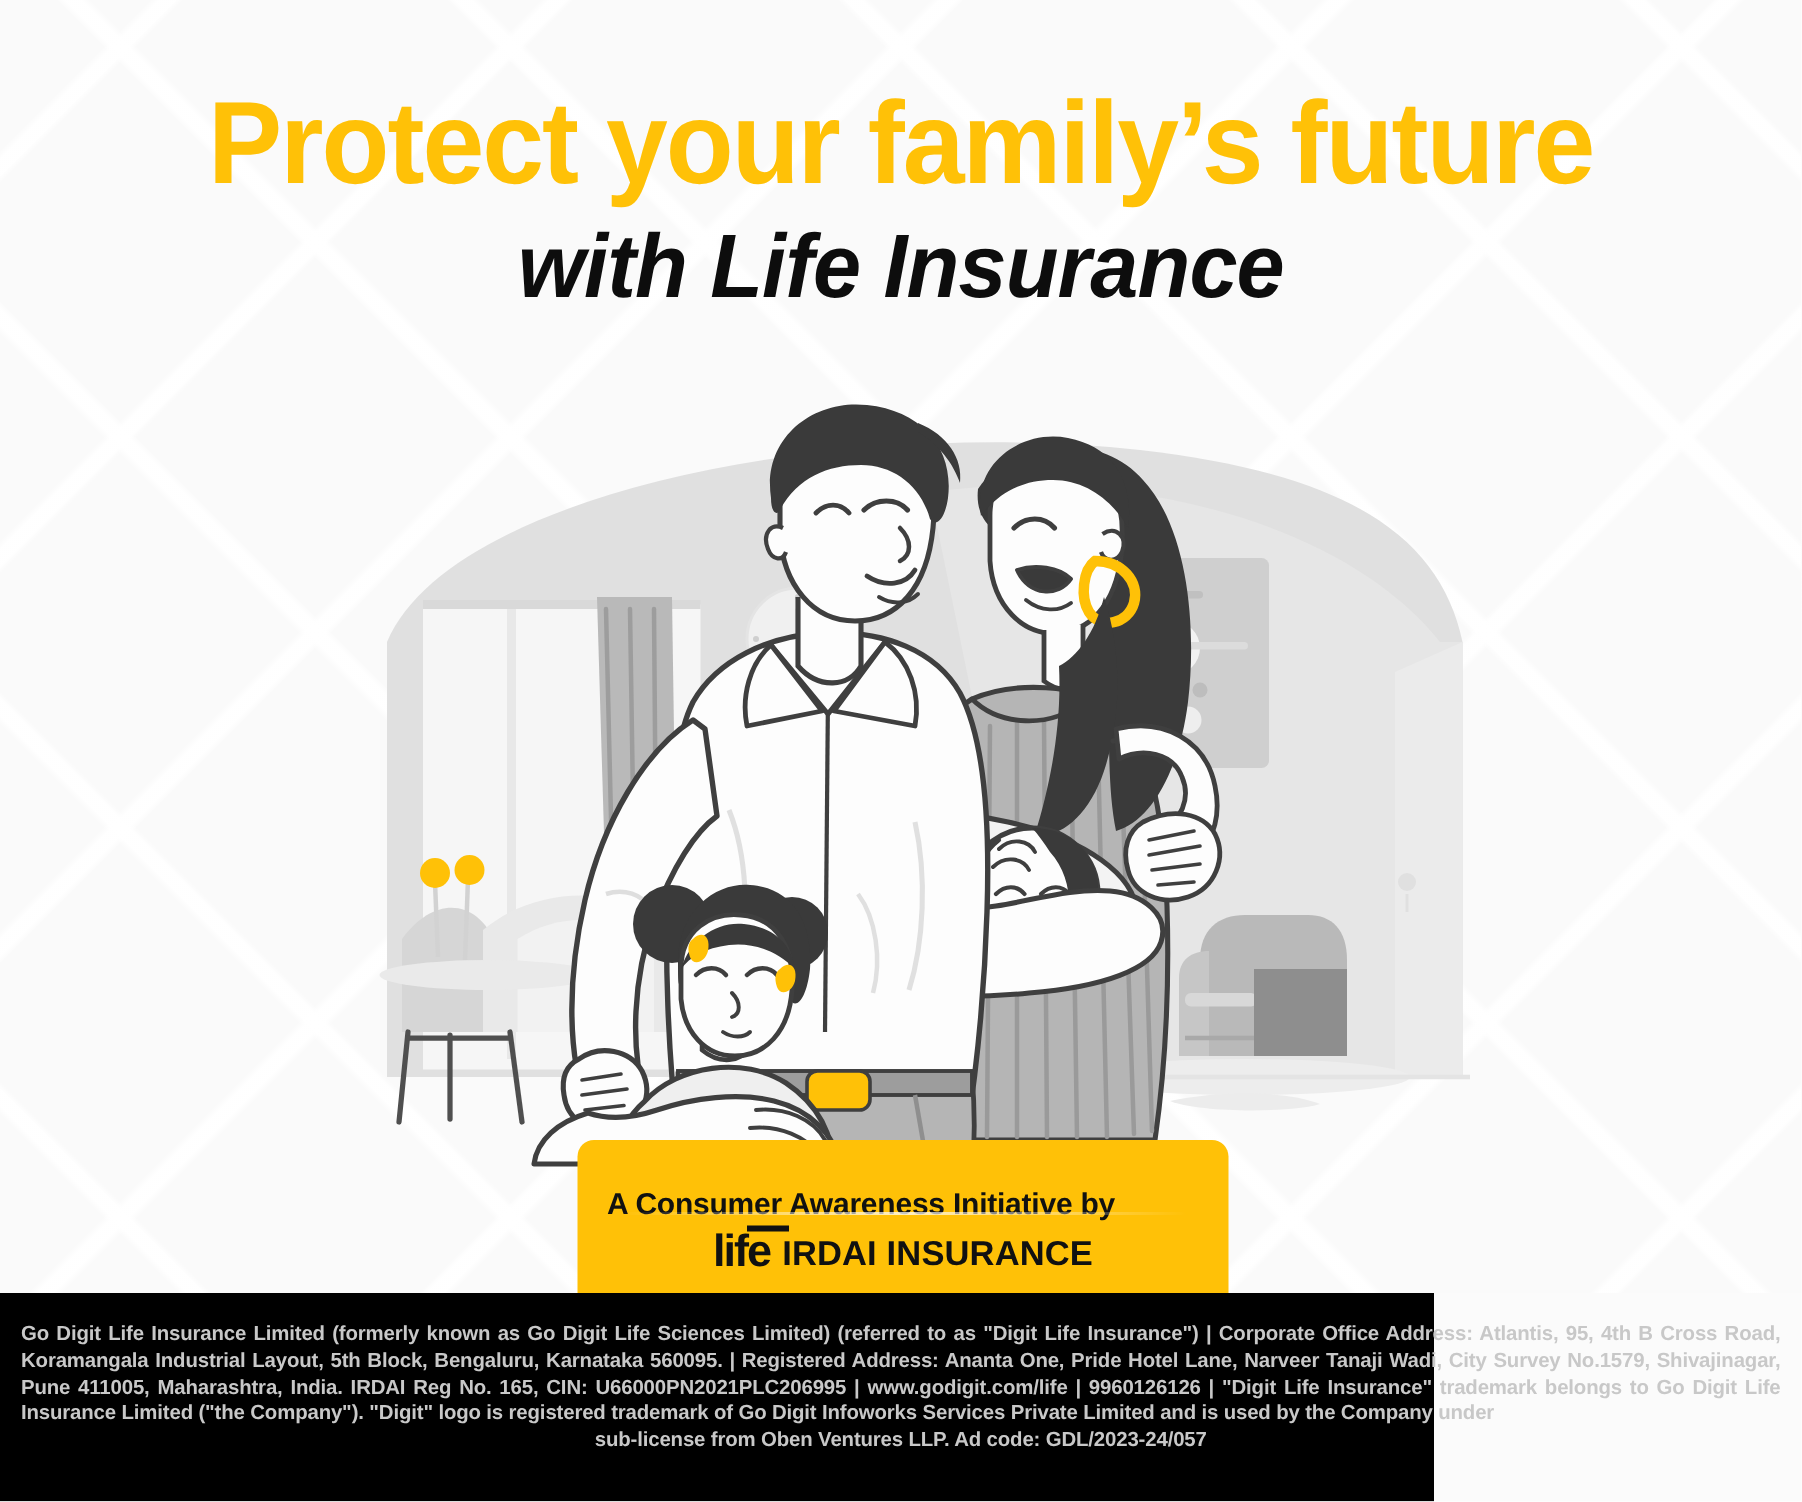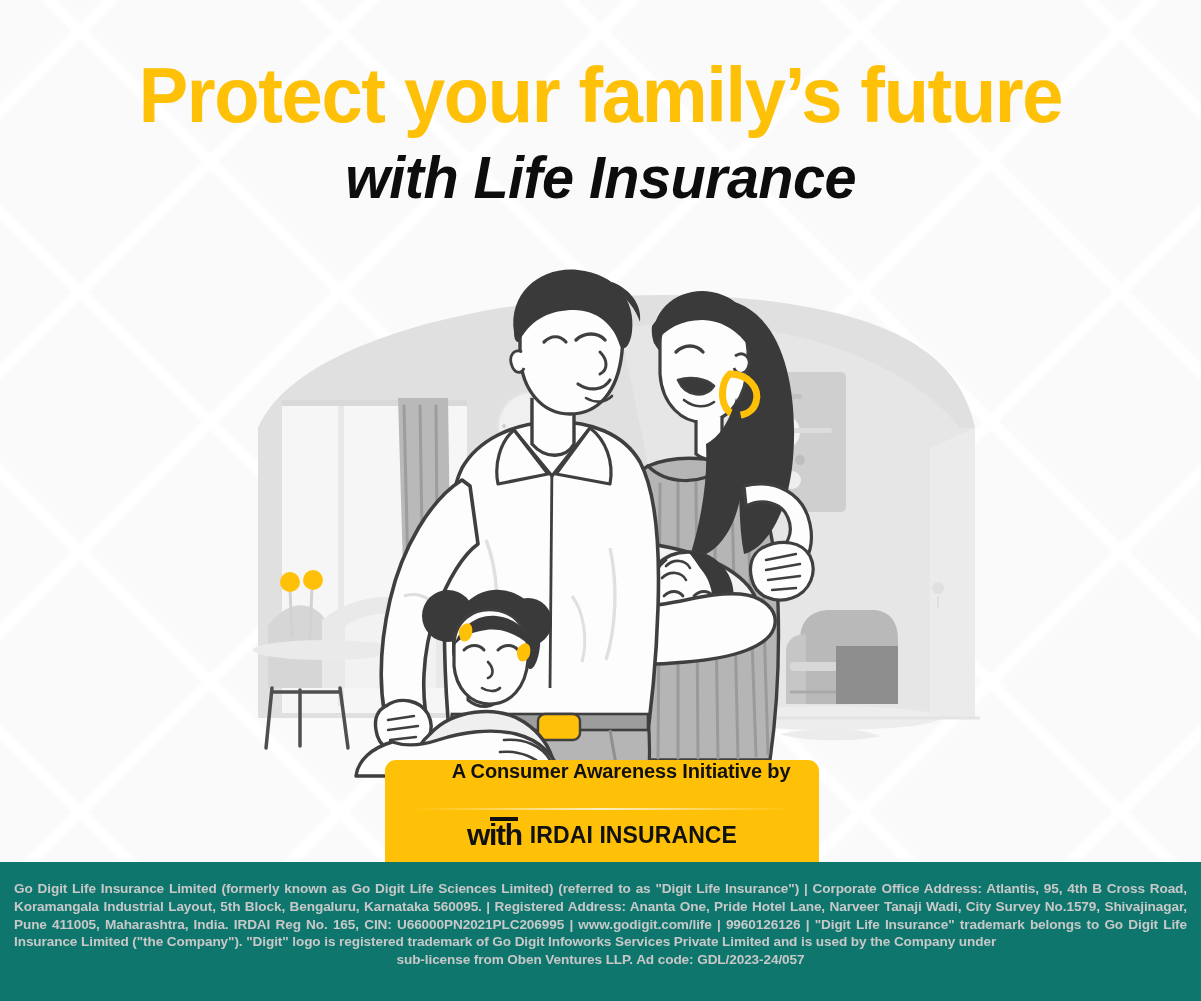--- a/index.html
+++ b/index.html
@@ -103,29 +103,28 @@
     top: 760px;
     width: 434px;
     height: 102px;
     background: #FFC107;
     border-radius: 11px 11px 0 0;
     z-index: 8;
     box-shadow: 0 0 0 0 rgba(0,0,0,0);
   }
   .badge-tagline {
     position: absolute;
-    left: 0; top: 0;
+    left: 0; top: 32px;
     width: 378px;
     text-align: center;
     font-size: 20px;
     font-weight: 700;
     letter-spacing: -0.15px;
     color: #111111;
     white-space: nowrap;
-    padding-left: 47px;
   }
   .badge-divider {
     position: absolute;
     left: 28px;
     top: 48px;
     width: 378px;
     height: 2px;
     background: linear-gradient(90deg,
       rgba(255,255,255,0) 0%,
       rgba(255,255,255,0.75) 50%,
@@ -165,23 +164,23 @@
     letter-spacing: 0.1px;
     color: #111111;
     line-height: 1;
   }
 
   
   .footer {
     position: absolute;
     left: 0;
     top: 862px;
-    width: 1201px;
+    width: 956px;
     height: 139px;
-    background: #0f766e;
+    background: #000000;
     z-index: 10;
   }
   .footer-text {
     position: absolute;
     left: 14px;
     top: 18px;
     width: 1173px;
     font-size: 13.6px;
     font-weight: 700;
     line-height: 17.8px;
@@ -496,21 +495,21 @@
       </g>
     </svg>
   </div>
 
   <div class="badge">
     <div class="badge-tagline">A Consumer Awareness Initiative by</div>
     <div class="badge-divider"></div>
     <div class="badge-logo">
       <span class="logo-digit">
         <span class="logo-overbar"></span>
-        <span>with</span>
+        <span>life</span>
       </span>
       <span class="logo-life">IRDAI INSURANCE</span>
     </div>
   </div>
 
   <div class="footer">
     <div class="footer-text">
       <span>Go Digit Life Insurance Limited (formerly known as Go Digit Life Sciences Limited) (referred to as "Digit Life Insurance") | Corporate Office Address: Atlantis, 95, 4th B Cross Road, Koramangala Industrial Layout, 5th Block, Bengaluru, Karnataka 560095. | Registered Address: Ananta One, Pride Hotel Lane, Narveer Tanaji Wadi, City Survey No.1579, Shivajinagar, Pune 411005, Maharashtra, India. IRDAI Reg No. 165, CIN: U66000PN2021PLC206995 | www.godigit.com/life | 9960126126 | "Digit Life Insurance" trademark belongs to Go Digit Life Insurance Limited ("the Company"). "Digit" logo is registered trademark of Go Digit Infoworks Services Private Limited and is used by the Company under</span>
       <span class="footer-last">sub-license from Oben Ventures LLP. Ad code: GDL/2023-24/057</span>
     </div>

